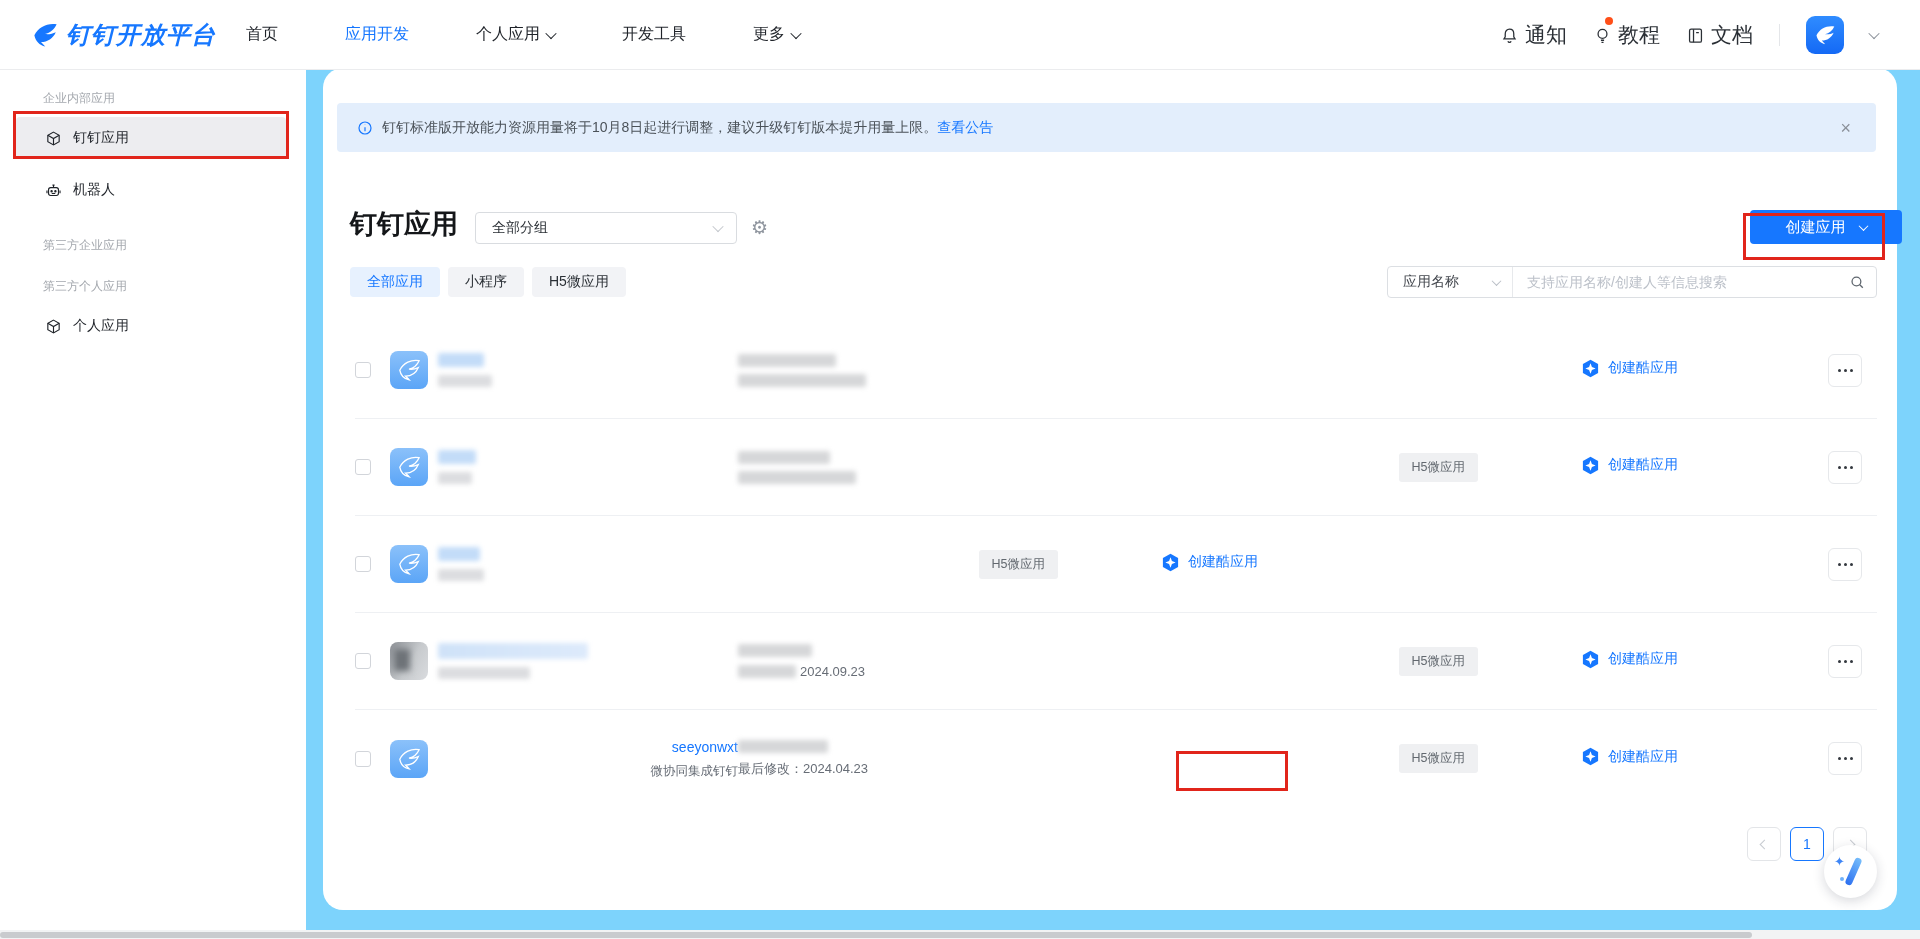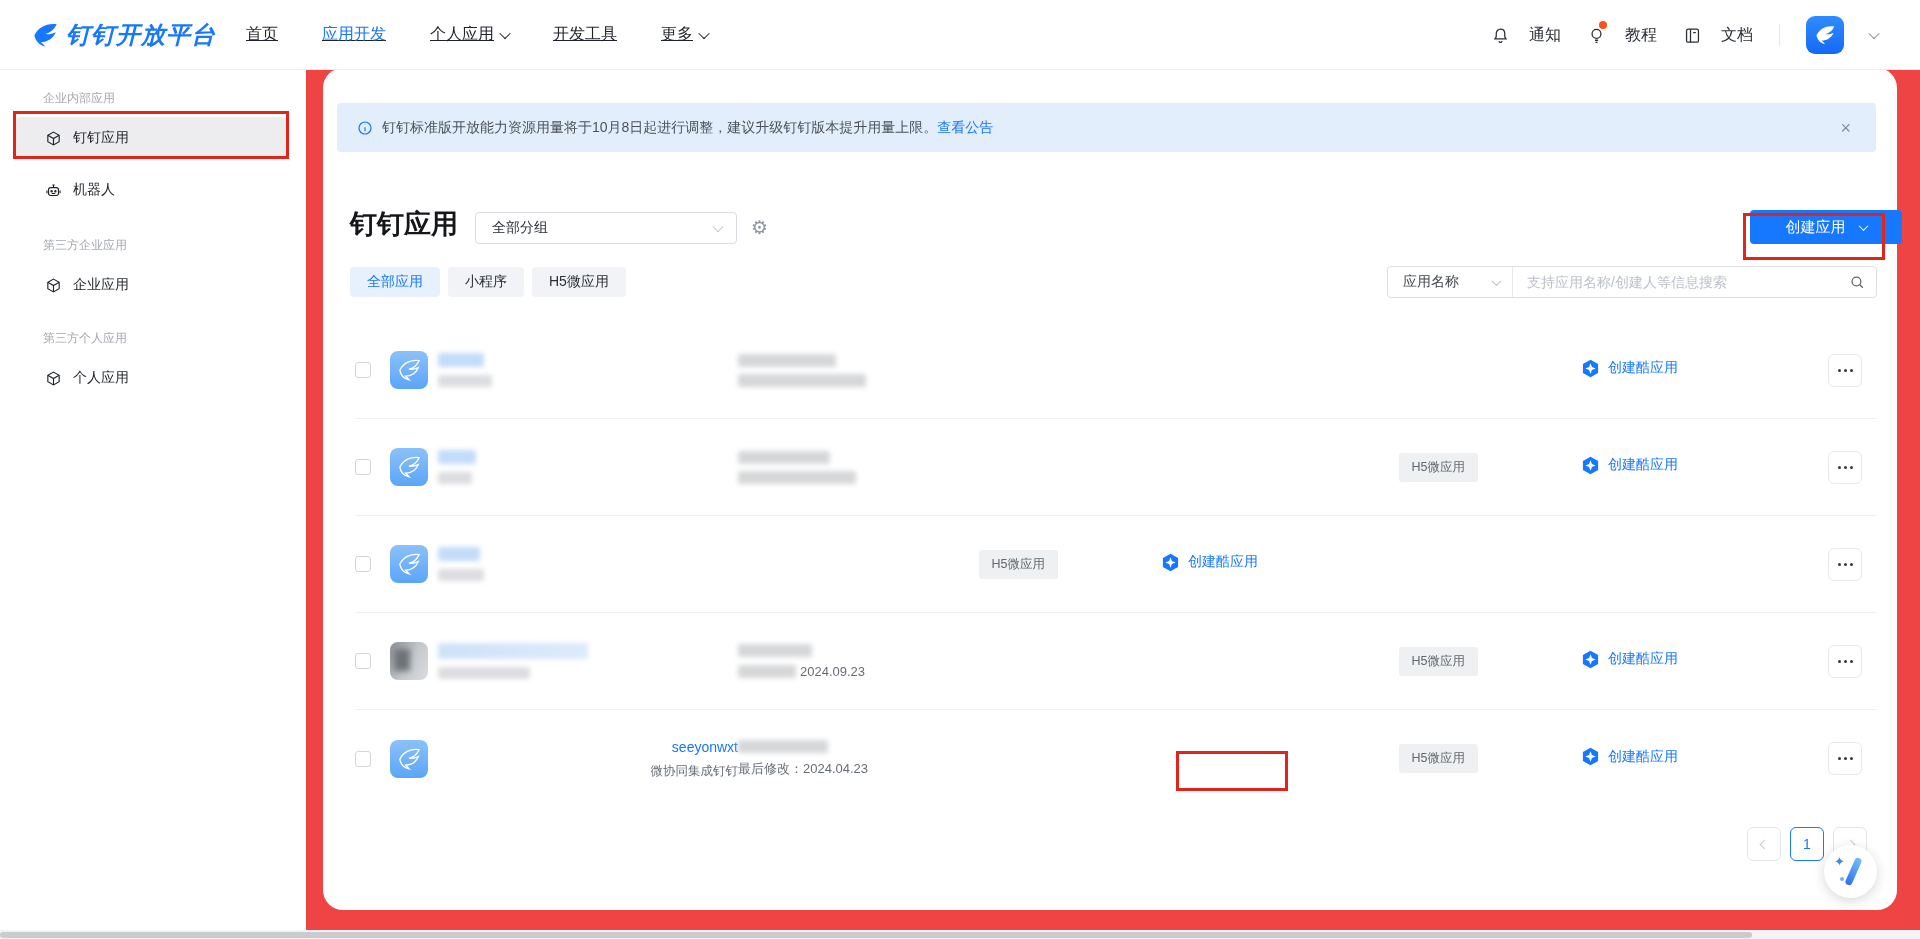--- a/index.html
+++ b/index.html
@@ -1,32 +1,32 @@
 <!DOCTYPE html>
 <html><head>
 <meta charset="utf-8">
 <style>
   * { margin:0; padding:0; box-sizing:border-box; }
   html,body { background:#eef0f4; }
   body { font-family:"Liberation Sans","DejaVu Sans",sans-serif; color:#1f2329; }
-  .stage { position:relative; width:1920px; height:939px; overflow:hidden; background:#ef4444; }
+  .stage { position:relative; width:1920px; height:939px; overflow:hidden; background:#7dd3fc; }
 
   
   .navbar { position:absolute; left:0; top:0; width:1920px; height:70px; background:#fff;
             border-bottom:1px solid #ebecee; display:flex; align-items:center; z-index:20; }
   .logo { display:flex; align-items:center; margin-left:30px; cursor:pointer; }
   .logo svg { width:30px; height:30px; }
   .logo-text { margin-left:6px; font-size:24px; font-weight:bold; font-style:italic; color:#1677ff; letter-spacing:1px; }
-  .nav-items { display:flex; align-items:center; margin-left:30px; gap:44px;text-decoration:underline; }
+  .nav-items { display:flex; align-items:center; margin-left:30px; gap:67px; }
   .nav-item { font-size:16px; color:#1f2329; display:flex; align-items:center; gap:7px; cursor:pointer; }
   .nav-item.active { color:#1677ff; }
   .chev { display:inline-block; width:8px; height:8px; border-right:1.6px solid currentColor;
           border-bottom:1.6px solid currentColor; transform:rotate(45deg) translate(-1px,-1px); }
   .nav-right { position:absolute; right:42px; top:0; height:70px; display:flex; align-items:center; gap:26px; }
-  .nav-tool { display:flex; align-items:center; gap:19px; font-size:16px; color:#2a2f35; cursor:pointer; position:relative; }
+  .nav-tool { display:flex; align-items:center; gap:6px; font-size:21px; color:#2a2f35; cursor:pointer; position:relative; }
   .nav-tool svg { width:19px; height:19px; }
   .red-dot { position:absolute; left:12px; top:-4px; width:8px; height:8px; border-radius:50%; background:#ff4f18; }
   .nav-sep { width:1px; height:22px; background:#e4e6e9; }
   .avatar { width:38px; height:38px; border-radius:9px; background:linear-gradient(180deg,#2f8cff,#1469f5);
             display:flex; align-items:center; justify-content:center; cursor:pointer; }
   .avatar svg { width:24px; height:24px; }
   .avatar-chev { color:#8a9099; }
 
   
   .sidebar { position:absolute; left:0; top:70px; width:306px; height:869px; background:#fff; z-index:5; }
@@ -212,27 +212,20 @@
       <svg viewBox="0 0 24 24" fill="none" stroke="#1f2329" stroke-width="1.6">
           <rect x="5" y="8" width="14" height="11" rx="3"></rect>
           <path d="M12 8 V4.5 M10.5 4.5 h3 M2.8 12 v4 M21.2 12 v4"></path>
           <circle cx="9.3" cy="13" r="0.9" fill="#1f2329"></circle>
           <circle cx="14.7" cy="13" r="0.9" fill="#1f2329"></circle>
           <path d="M9.5 16.2 h5"></path>
         </svg>
       <span>机器人</span>
     </div>
     <div class="side-header gap-a">第三方企业应用</div>
-    <div class="side-item">
-      <svg viewBox="0 0 24 24" fill="none" stroke="#1f2329" stroke-width="1.6">
-          <path d="M12 3 L20 7.5 V16.5 L12 21 L4 16.5 V7.5 Z"></path>
-          <path d="M4 7.5 L12 12 L20 7.5 M12 12 V21"></path>
-        </svg>
-      <span>企业应用</span>
-    </div>
     <div class="side-header gap-b">第三方个人应用</div>
     <div class="side-item">
       <svg viewBox="0 0 24 24" fill="none" stroke="#1f2329" stroke-width="1.6">
           <path d="M12 3 L20 7.5 V16.5 L12 21 L4 16.5 V7.5 Z"></path>
           <path d="M4 7.5 L12 12 L20 7.5 M12 12 V21"></path>
         </svg>
       <span>个人应用</span>
     </div>
   </aside>
 

